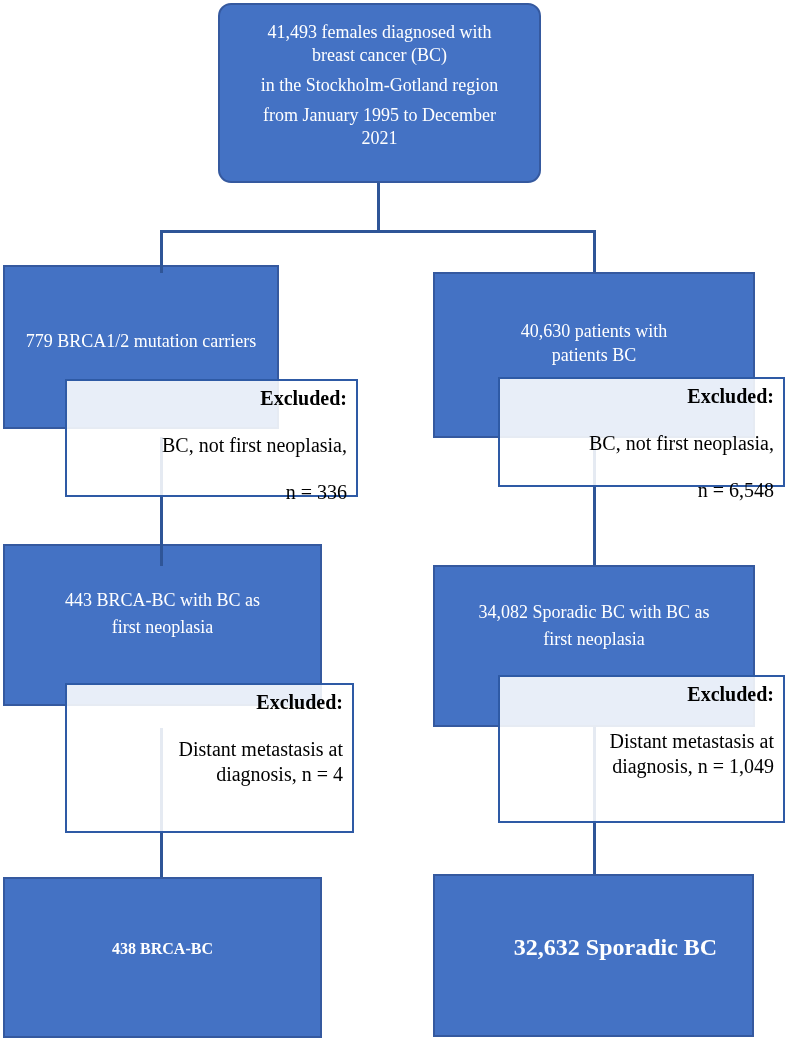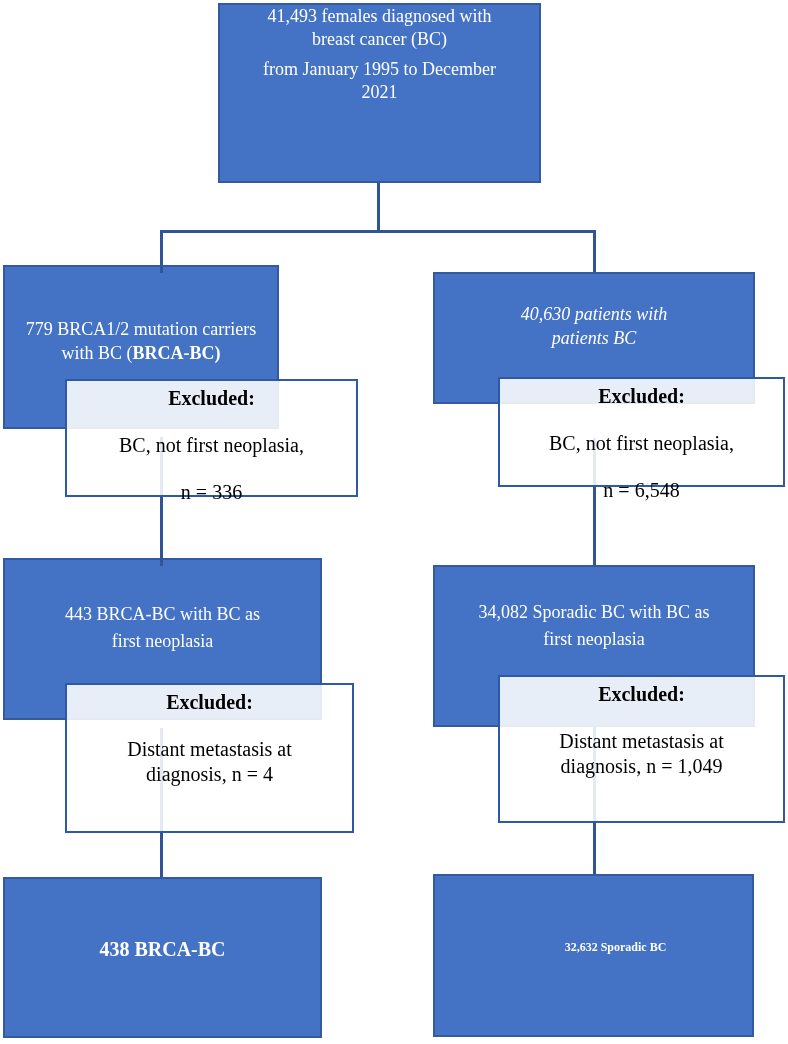--- a/index.html
+++ b/index.html
@@ -19,40 +19,40 @@
     color:#ffffff;
     text-align:center;
     display:flex;
     flex-direction:column;
     justify-content:center;
     align-items:center;
     z-index:1;
     font-size:18px;
     line-height:24px;
   }
-  .box-top{left:218px;top:3px;width:323px;height:180px;justify-content:flex-start;padding-top:0;line-height:23px;}
+  .box-top{left:218px;top:3px;width:323px;height:180px;justify-content:flex-start;padding-top:16px;line-height:23px;border-radius:13px;}
   .box-l2-left{left:3px;top:265px;width:276px;height:164px;padding-bottom:12px;}
-  .box-l2-right{left:433px;top:272px;width:322px;height:132px;padding-bottom:24px;font-style:italic;}
-  .box-l3-left{left:3px;top:558px;width:319px;height:162px;padding-bottom:22px;line-height:27px;}
+  .box-l2-right{left:433px;top:272px;width:322px;height:166px;padding-bottom:24px;}
+  .box-l3-left{left:3px;top:544px;width:319px;height:162px;padding-bottom:22px;line-height:27px;}
   .box-l3-right{left:433px;top:565px;width:322px;height:162px;padding-bottom:40px;line-height:27px;}
-  .box-final-left{left:3px;top:877px;width:319px;height:161px;padding-bottom:18px;font-weight:bold;font-size:20px;}
-  .box-final-right{left:433px;top:874px;width:321px;height:163px;padding-bottom:18px;font-weight:bold;font-size:12px;padding-left:44px;}
+  .box-final-left{left:3px;top:877px;width:319px;height:161px;padding-bottom:18px;font-weight:bold;font-size:16px;}
+  .box-final-right{left:433px;top:874px;width:321px;height:163px;padding-bottom:18px;font-weight:bold;font-size:24px;padding-left:44px;}
   .pgap{margin-top:7px;}
   
   .xbox{
     position:absolute;
     box-sizing:border-box;
     background:rgba(255,255,255,0.88);
     border:2px solid #2E5AA5;
     color:#000000;
     z-index:3;
     font-size:20px;
     line-height:25px;
     padding:5px 9px;
-    text-align:center;
+    text-align:right;
   }
   .el1{left:65px;top:379px;width:293px;height:118px;}
   .er1{left:498px;top:377px;width:287px;height:110px;}
   .el2{left:65px;top:683px;width:289px;height:150px;}
   .er2{left:498px;top:675px;width:287px;height:148px;}
   .xlabel{font-weight:bold;}
   .xgap{margin-top:22px;}
   
   .conn{position:absolute;background:#2F5597;z-index:2;}
   .c-top-stem{left:377px;top:183px;width:3px;height:50px;}
@@ -74,29 +74,27 @@
   <div class="conn c-drop-left"></div>
   <div class="conn c-drop-right"></div>
   <div class="conn c-mid-left"></div>
   <div class="conn c-mid-right"></div>
   <div class="conn c-low-left"></div>
   <div class="conn c-low-right"></div>
 
   <div class="bbox box-top">
     <div>41,493 females diagnosed with</div>
     <div>breast cancer (BC)</div>
+    <div class="pgap">in the Stockholm-Gotland region</div>
     <div class="pgap">from January 1995 to December</div>
     <div>2021</div>
   </div>
 
   <div class="bbox box-l2-left">
     <div>779 BRCA1/2 mutation carriers</div>
-    <div>
-      <span>with BC (</span><b>BRCA-BC)</b>
-    </div>
   </div>
 
   <div class="xbox el1">
     <div class="xlabel">Excluded:</div>
     <div class="xgap">BC, not first neoplasia,</div>
     <div class="xgap">n = 336</div>
   </div>
 
   <div class="bbox box-l3-left">
     <div>443 BRCA-BC with BC as</div>

